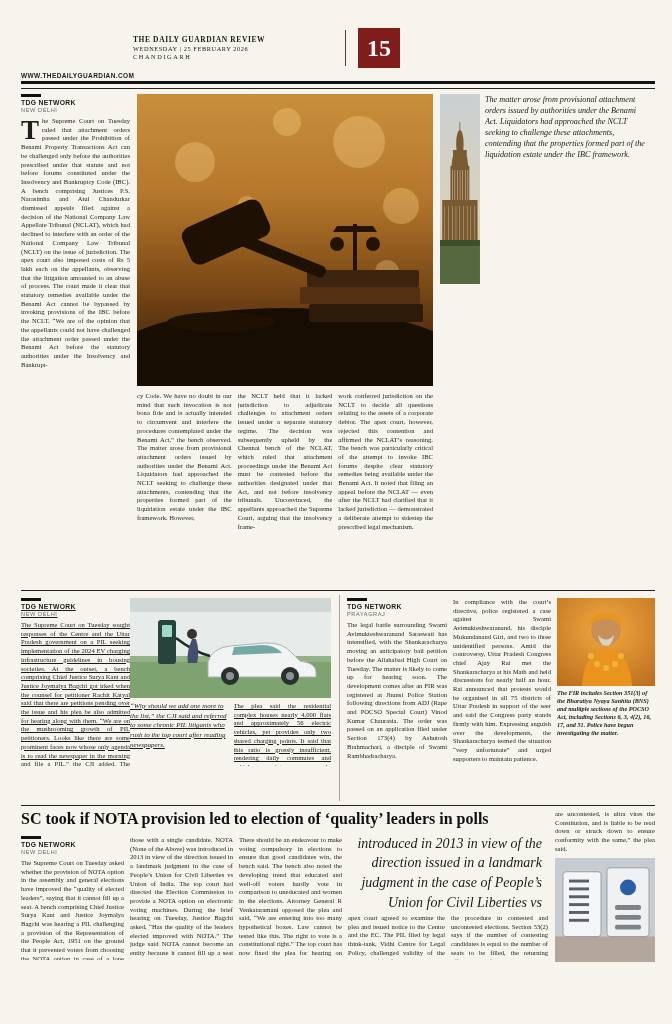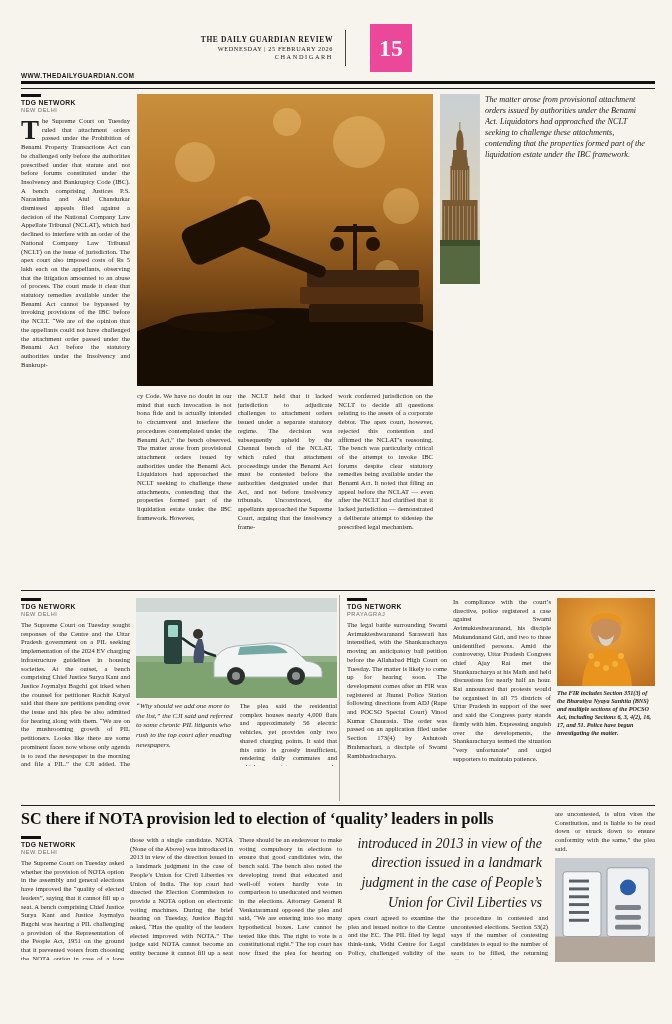--- a/index.html
+++ b/index.html
@@ -1,27 +1,27 @@
 <!DOCTYPE html>
 <html><head>
 <meta charset="utf-8">
 <style>
   * { margin:0; padding:0; box-sizing:border-box; }
   body { width:672px; height:1024px; background:#dddbd5; font-family:"Liberation Serif", serif; color:#1b1b1b; }
   .page { width:672px; height:1024px; background:#f7f4ee; padding:26px 17px 8px 21px; overflow:hidden; }
 
   
   .mast-row { display:flex; align-items:center; height:44px; }
-  .mast-info { margin-left:112px; width:200px; text-align:right; line-height:1.3; }
+  .mast-info { margin-left:112px; width:200px; text-align:left; line-height:1.3; }
   .mast-title { font-weight:bold; font-size:7.5px; letter-spacing:.6px; }
   .mast-date { font-size:6.3px; letter-spacing:.6px; }
   .mast-city { font-size:6.3px; letter-spacing:1.6px; }
   .mast-div { width:1px; height:36px; background:#444; margin:0 12px; }
   .section-title { flex:1; text-align:center; font-size:26px; letter-spacing:2.5px; color:#111; white-space:nowrap; }
-  .page-num { width:42px; height:48px; background:#ec4899; color:#f6f6f6; font-weight:bold; font-size:24px; display:flex; align-items:center; justify-content:center;margin-left:12px; }
+  .page-num { width:42px; height:40px; background:#7f1d1d; color:#f6f6f6; font-weight:bold; font-size:24px; display:flex; align-items:center; justify-content:center; }
   .website { font-family:"Liberation Sans",sans-serif; font-weight:bold; font-size:6.5px; letter-spacing:.4px; margin-top:2px; }
   .rule-thick { height:3px; background:#111; margin-top:2px; }
 
   
   .hrule { height:1px; background:#222; margin:4px 0; }
   .rule-thin { height:1px; background:#222; margin:4px 0 5px; }
   .bt { font-size:6.6px; line-height:1.32; text-align:justify; overflow:hidden; color:#1e1e1e; }
   .byline-block { margin-bottom:4px; }
   .byline-bar { width:20px; height:3px; background:#111; margin-bottom:2px; }
   .byline-name { font-family:"Liberation Sans",sans-serif; font-weight:bold; font-size:6.8px; letter-spacing:.3px; }
@@ -44,21 +44,21 @@
   .lead-right { width:215px; flex:none; display:flex; flex-direction:row; gap:5px; }
   .scourt { height:190px; }
   .lead-right .caption { height:89px; }
   .under2 { flex:1; display:flex; gap:6px; overflow:hidden; }
   .dropcap { float:left; font-weight:bold; font-size:27px; line-height:.85; padding:2px 3px 0 0; }
 
   
   .middle { display:flex; gap:7px; height:206px; }
   .middle h2 { font-size:14px; line-height:1.13; font-weight:bold; height:33px; overflow:hidden; color:#101010; }
   .ev { width:311px; flex:none; }
-  .ev-body { display:flex; gap:6px; height:168px; margin-top:3px; }
+  .ev-body { display:flex; height:168px; margin-top:3px;text-decoration:underline; }
   .ev-right { width:201px; flex:none; display:flex; flex-direction:column; gap:4px; }
   .evphoto { height:100px; }
   .ev-under { flex:1; display:flex; gap:6px; overflow:hidden; }
   .ev-under .pullquote { flex:1; }
   .ev-under .bt { flex:1; }
   .vdiv { width:1px; background:#a9a49c; }
   .swami { width:308px; flex:none; }
   .swami h2 { font-size:13px; }
   .swami-body { display:flex; gap:6px; height:170px; margin-top:3px; }
   .swami .colA { width:100px; }
@@ -293,21 +293,21 @@
         </div>
       </div>
     </article>
 
   </section>
 
   <div class="hrule"></div>
 
   <section class="bottom">
     <div class="bottom-left">
-      <h2 class="nota-head">SC there if NOTA provision led to election of ‘quality’ leaders in polls</h2>
+      <h2 class="nota-head">SC took if NOTA provision led to election of ‘quality’ leaders in polls</h2>
       <div class="nota-cols">
         <div class="colA">
           <div class="byline-block">
             <div class="byline-bar"></div>
             <div class="byline-name">TDG NETWORK</div>
             <div class="byline-loc">NEW DELHI</div>
           </div>
           <p class="bt">The Supreme Court on Tuesday asked whether the provision of NOTA option in the assembly and general elections have improved the “quality of elected leaders”, saying that it cannot fill up a seat. A bench comprising Chief Justice Surya Kant and Justice Joymalya Bagchi was hearing a PIL challenging a provision of the Representation of the People Act, 1951 on the ground that it prevented voters from choosing the NOTA option in case of a lone candidate. The plea sought to make NOTA option compulsory in all elections, including</p>
         </div>
         <p class="bt">those with a single candidate. NOTA (None of the Above) was introduced in 2013 in view of the direction issued in a landmark judgment in the case of People’s Union for Civil Liberties vs Union of India. The top court had directed the Election Commission to provide a NOTA option on electronic voting machines. During the brief hearing on Tuesday, Justice Bagchi asked, “Has the quality of the leaders elected improved with NOTA.” The judge said NOTA cannot become an entity because it cannot fill up a seat despite getting the maximum number of votes.</p>

